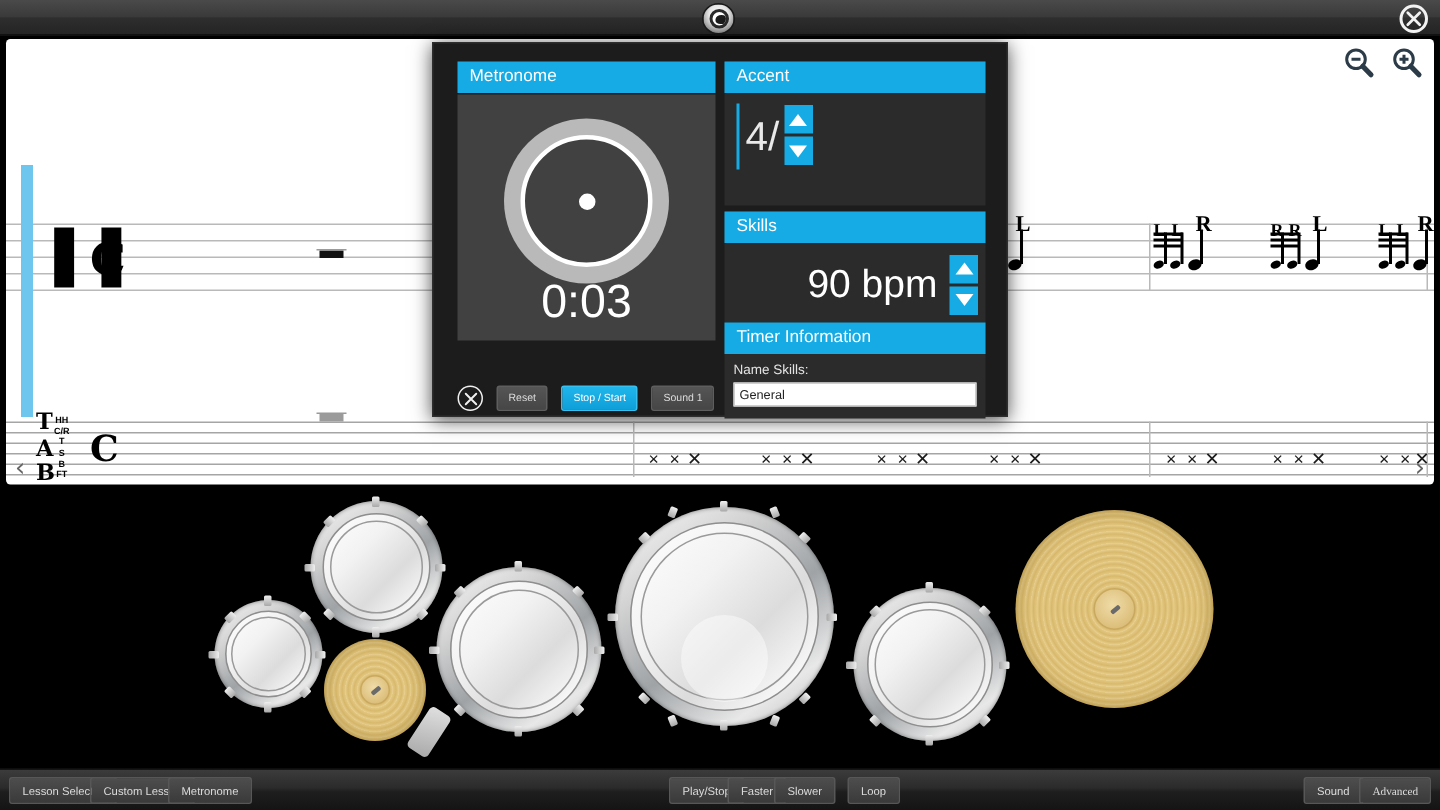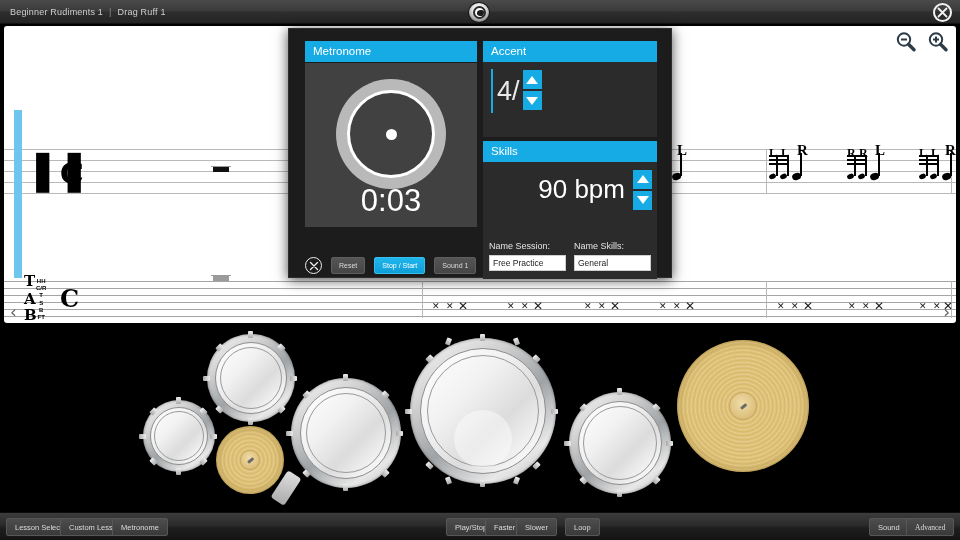--- a/index.html
+++ b/index.html
@@ -269,25 +269,20 @@
     display: flex; align-items: center; justify-content: center; cursor: pointer;
     font-family: "Liberation Sans", sans-serif;
   }
 </style>
 </head>
 <body>
 
 <div id="app">
 
   <div class="topbar">
-    <div class="topbar-left">
-      <span>Beginner Rudiments 1</span>
-      <span class="topbar-sep">|</span>
-      <span>Drag Ruff 1</span>
-    </div>
     <div class="topbar-logo">
       <div class="inner"></div>
     </div>
     <div class="close-btn">
       <svg width="11" height="11" viewBox="0 0 11 11">
           <path d="M1.5 1.5 L9.5 9.5 M9.5 1.5 L1.5 9.5" stroke="#f2f2f2" stroke-width="1.8" stroke-linecap="round"></path>
         </svg>
     </div>
   </div>
 
@@ -490,25 +485,22 @@
               <span class="tri-u"></span>
             </div>
           <div>
               <span class="tri-d"></span>
             </div>
         </div>
       </div>
     </div>
 
     <div class="panel p-timer">
+      <div class="panel-hdr">Timer Information</div>
       <div class="timer-row">
-        <div class="timer-col">
-          <span class="lbl">Name Session:</span>
-          <input class="tinput" value="Free Practice" style="">
-        </div>
         <div class="timer-col">
           <span class="lbl">Name Skills:</span>
           <input class="tinput" value="General" style="">
         </div>
       </div>
     </div>
   </div>
 
   <div class="kit">
 

